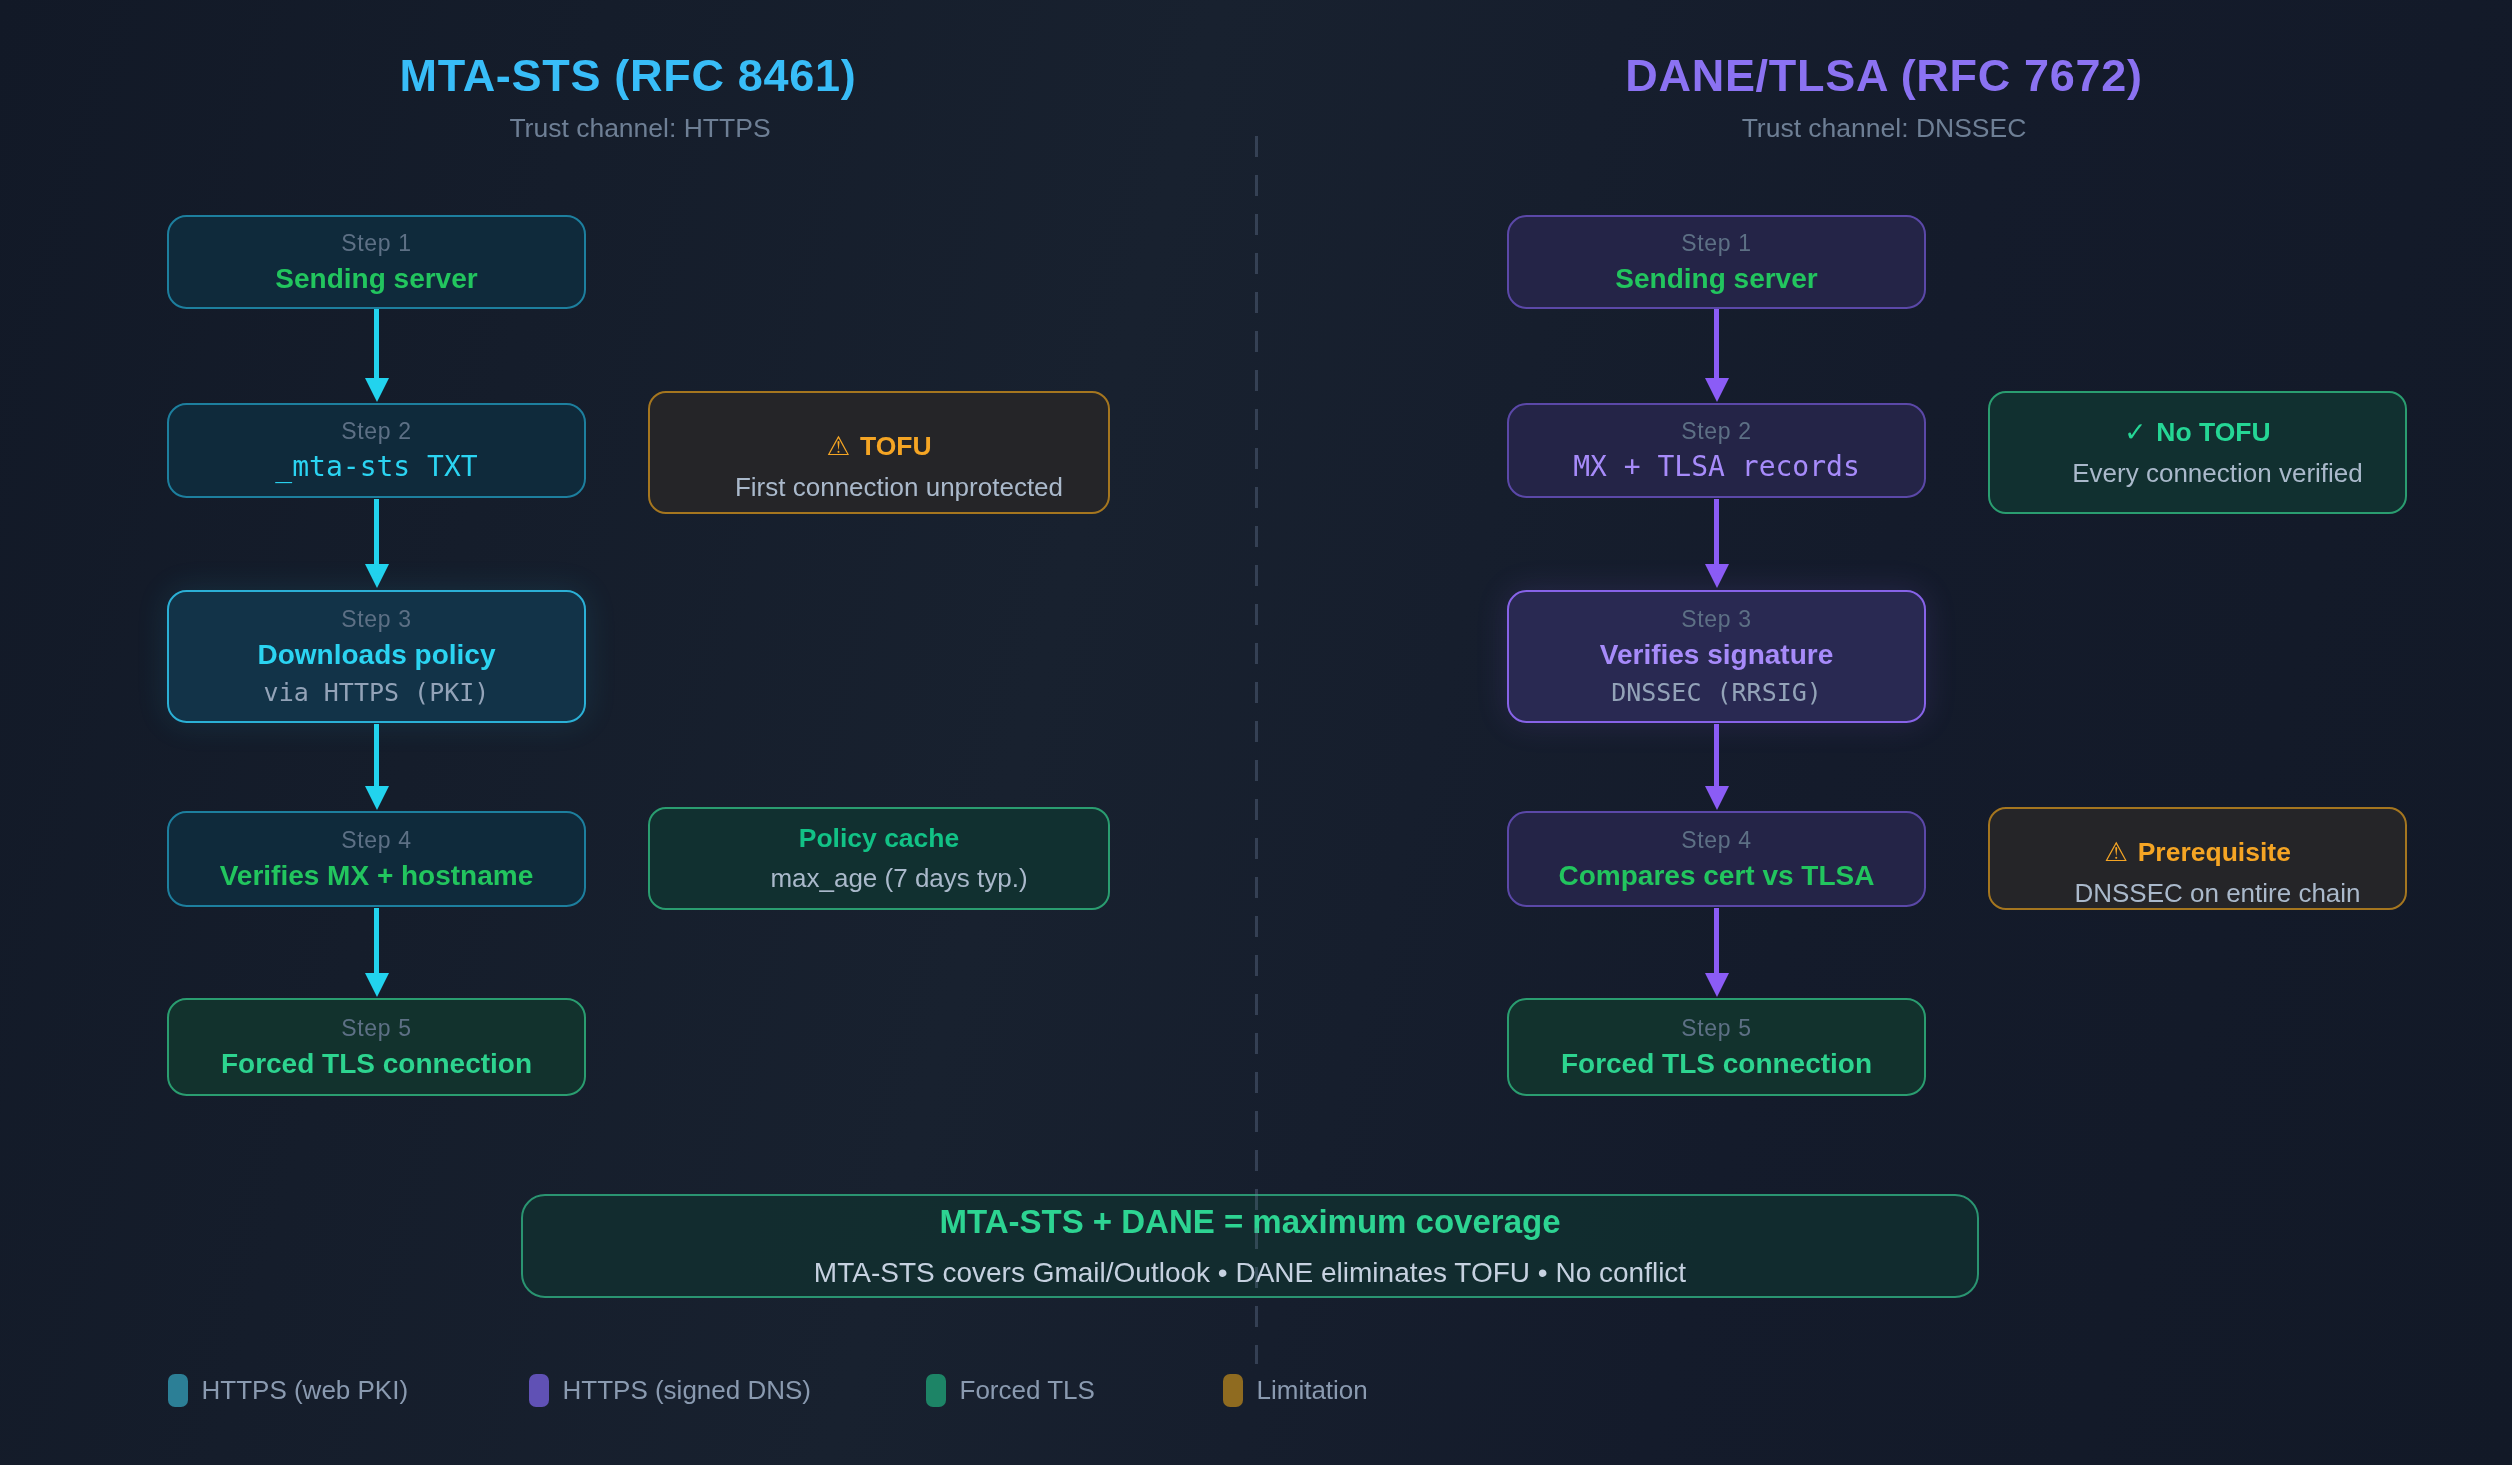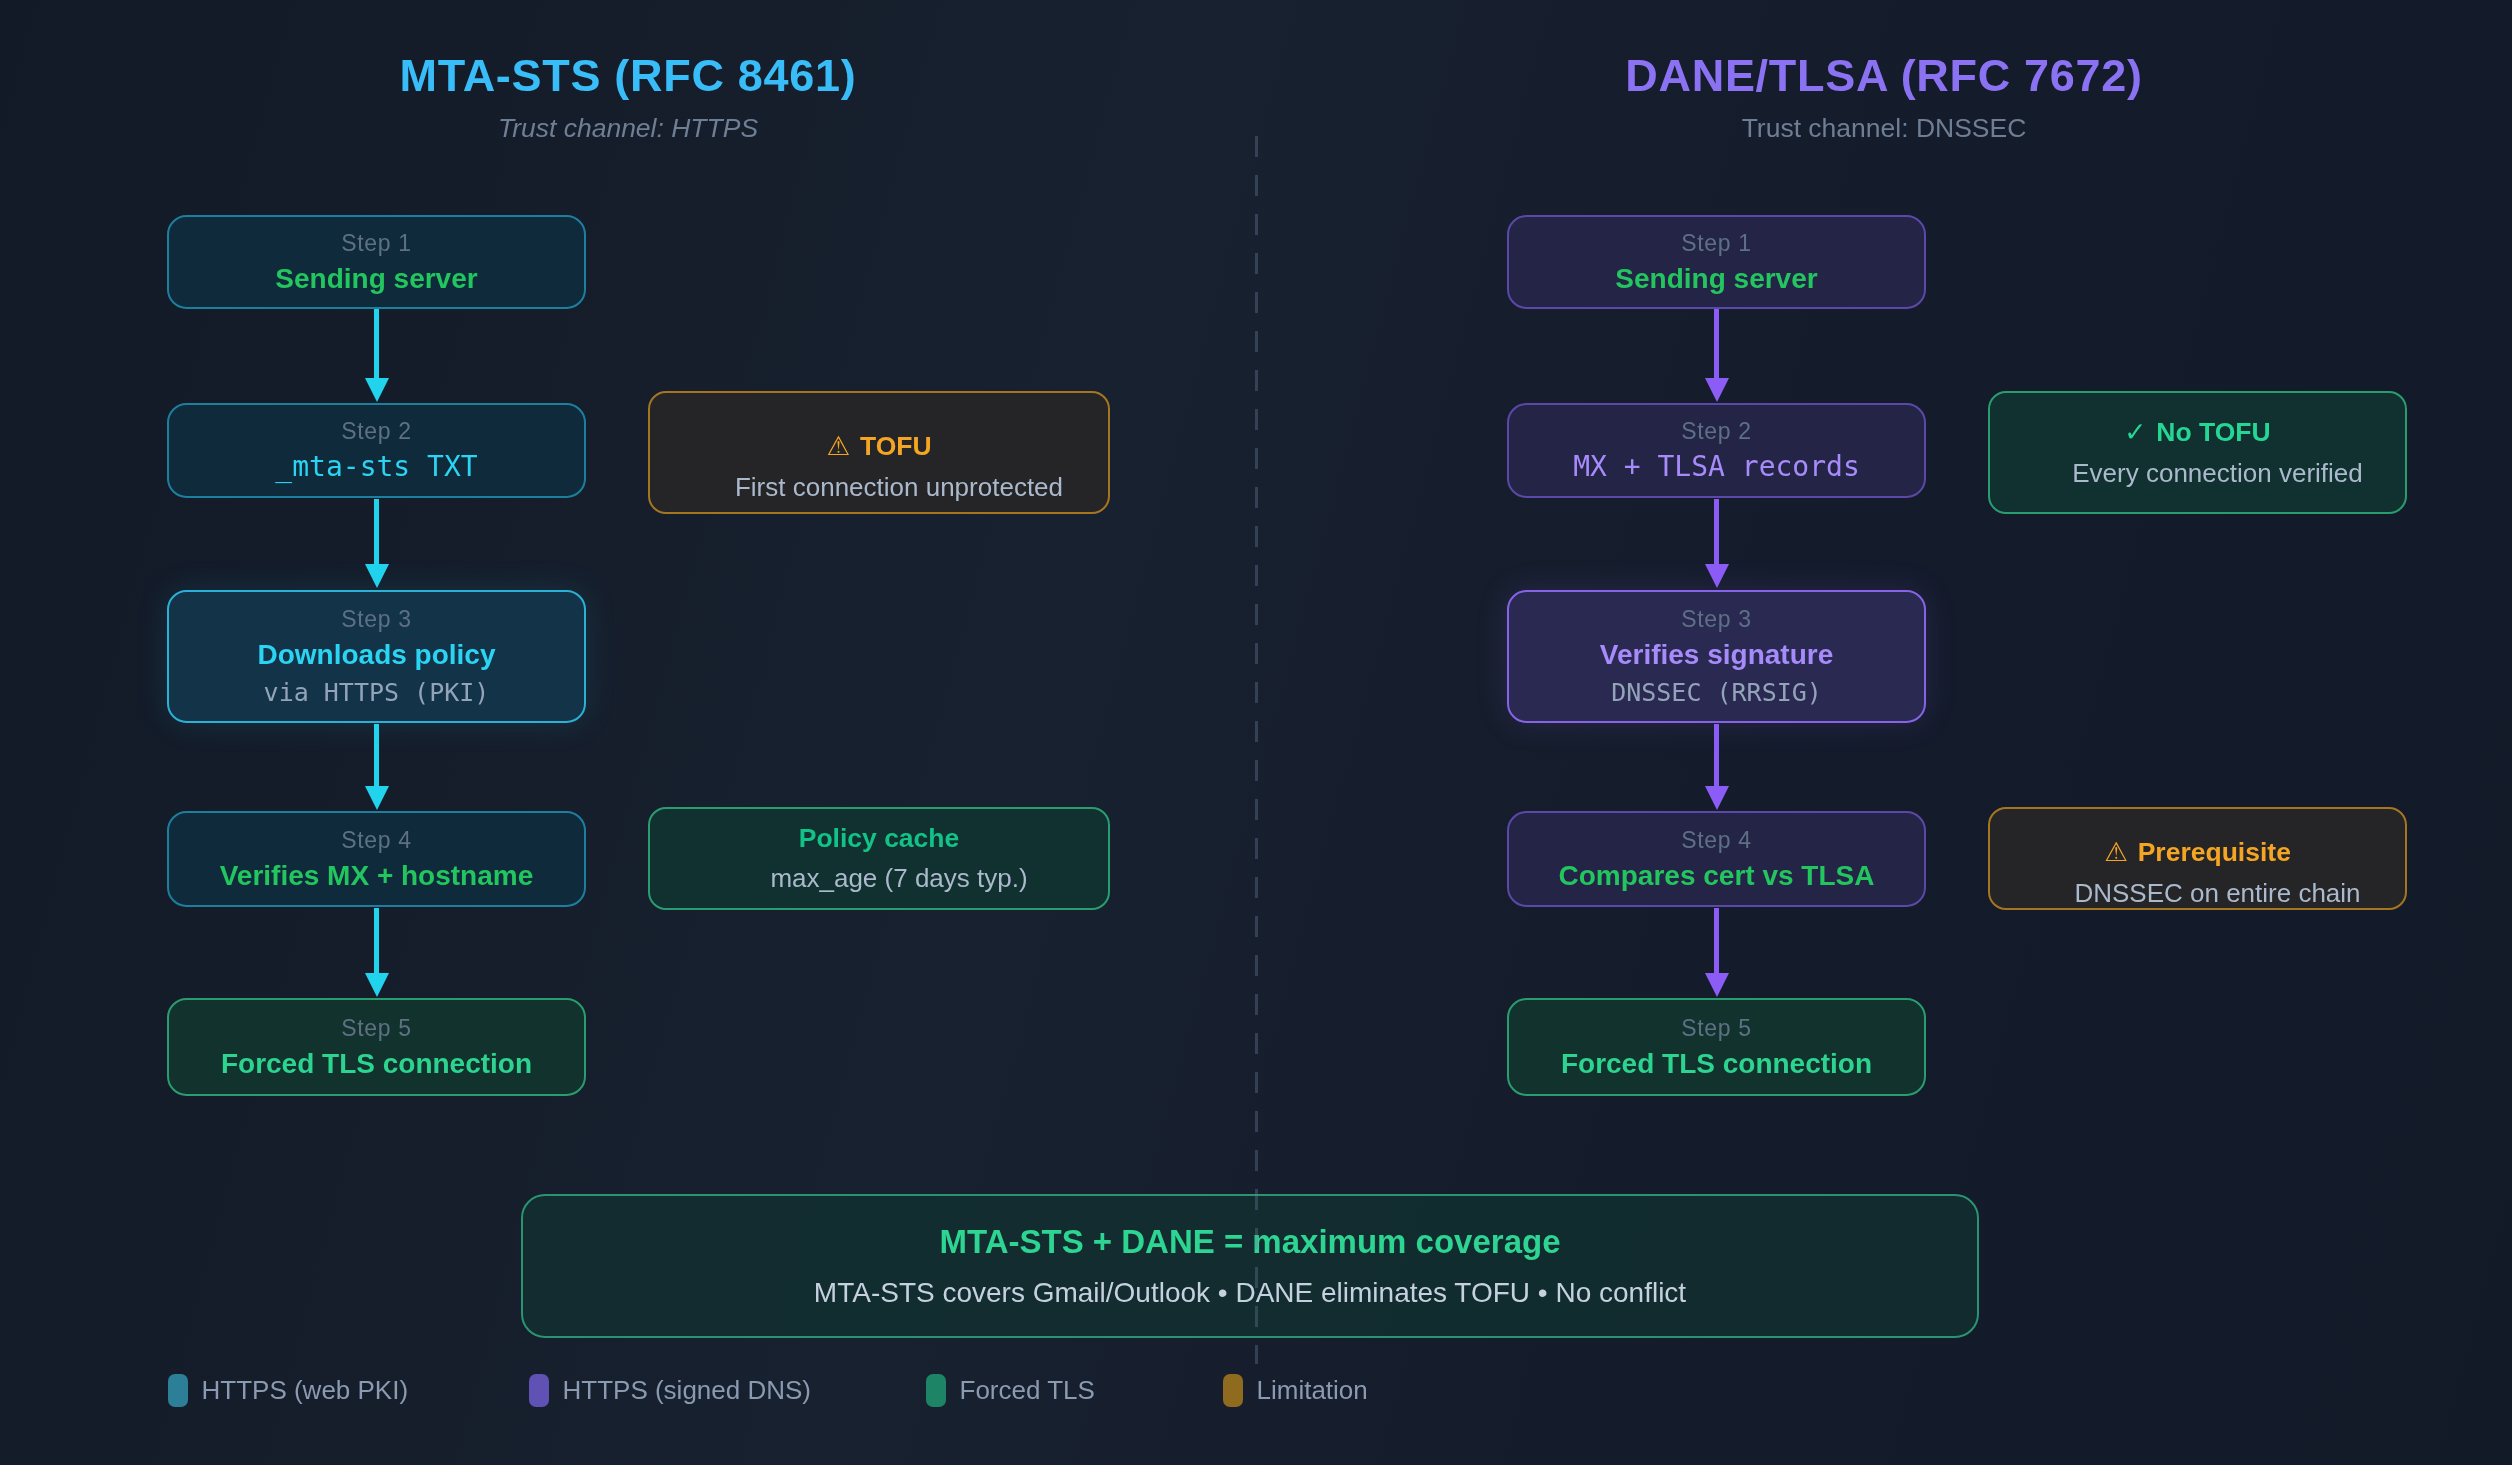--- a/index.html
+++ b/index.html
@@ -8,21 +8,21 @@
     background:linear-gradient(105deg,#121927 0%,#18212f 42%,#141b2b 70%,#121927 100%);
     font-family:"Liberation Sans",sans-serif;
     -webkit-font-smoothing:antialiased;
   }
   .mono{font-family:"DejaVu Sans Mono","Liberation Mono",monospace;}
 
   .col-title{position:absolute;width:1256px;text-align:center;font-size:45px;font-weight:700;letter-spacing:0.7px;}
   .col-title.left{left:0;top:50px;color:#38bdf8;}
   .col-title.right{left:1256px;top:50px;color:#8b72f2;}
   .col-sub{position:absolute;width:1256px;text-align:center;font-size:26.5px;color:#6e7f95;}
-  .col-sub.left{left:0;top:113px;font-style:italic;}
+  .col-sub.left{left:12px;top:113px;}
   .col-sub.right{left:1256px;top:113px;}
 
   .step-box{
     position:absolute;box-sizing:border-box;border-radius:19.5px;
     display:flex;flex-direction:column;justify-content:center;align-items:center;
     gap:7px;text-align:center;
   }
   .step-label{font-size:23px;color:#5d7085;letter-spacing:0.7px;}
   .step-title{font-size:28px;font-weight:700;color:#22c55e;line-height:1.1;}
   .step-mono{font-size:25px;color:#93a3b8;}
@@ -55,21 +55,21 @@
   .arrow.cyan .shaft{background:#22d3ee;} .arrow.cyan .head{border-top-color:#22d3ee;}
   .arrow.violet .shaft{background:#8b5cf6;} .arrow.violet .head{border-top-color:#8b5cf6;}
 
   .divider{
     position:absolute;left:1255px;top:136px;width:2.8px;height:1228px;
     background:repeating-linear-gradient(to bottom,rgba(110,128,158,.34) 0 21px,transparent 21px 39px);
     z-index:5;
   }
 
   .summary{
-    position:absolute;left:521px;top:1194px;width:1458px;height:144px;box-sizing:border-box;
+    position:absolute;left:521px;top:1194px;width:1458px;height:104px;box-sizing:border-box;
     background:rgba(17,48,47,.82);border:2.1px solid #2a9471;border-radius:24px;
     display:flex;flex-direction:column;justify-content:center;align-items:center;gap:15.4px;text-align:center;
   }
   .summary-title{font-size:33px;font-weight:700;color:#2dd492;}
   .summary-sub{font-size:28px;color:#c6d1e0;}
 
   .legend{position:absolute;left:0;top:1369px;width:2512px;height:42px;}
   .legend-item{position:absolute;display:flex;align-items:center;gap:14px;height:42px;}
   .legend-swatch{width:19.5px;height:33px;border-radius:7px;}
   .legend-label{font-size:26px;color:#8a9ab0;}

